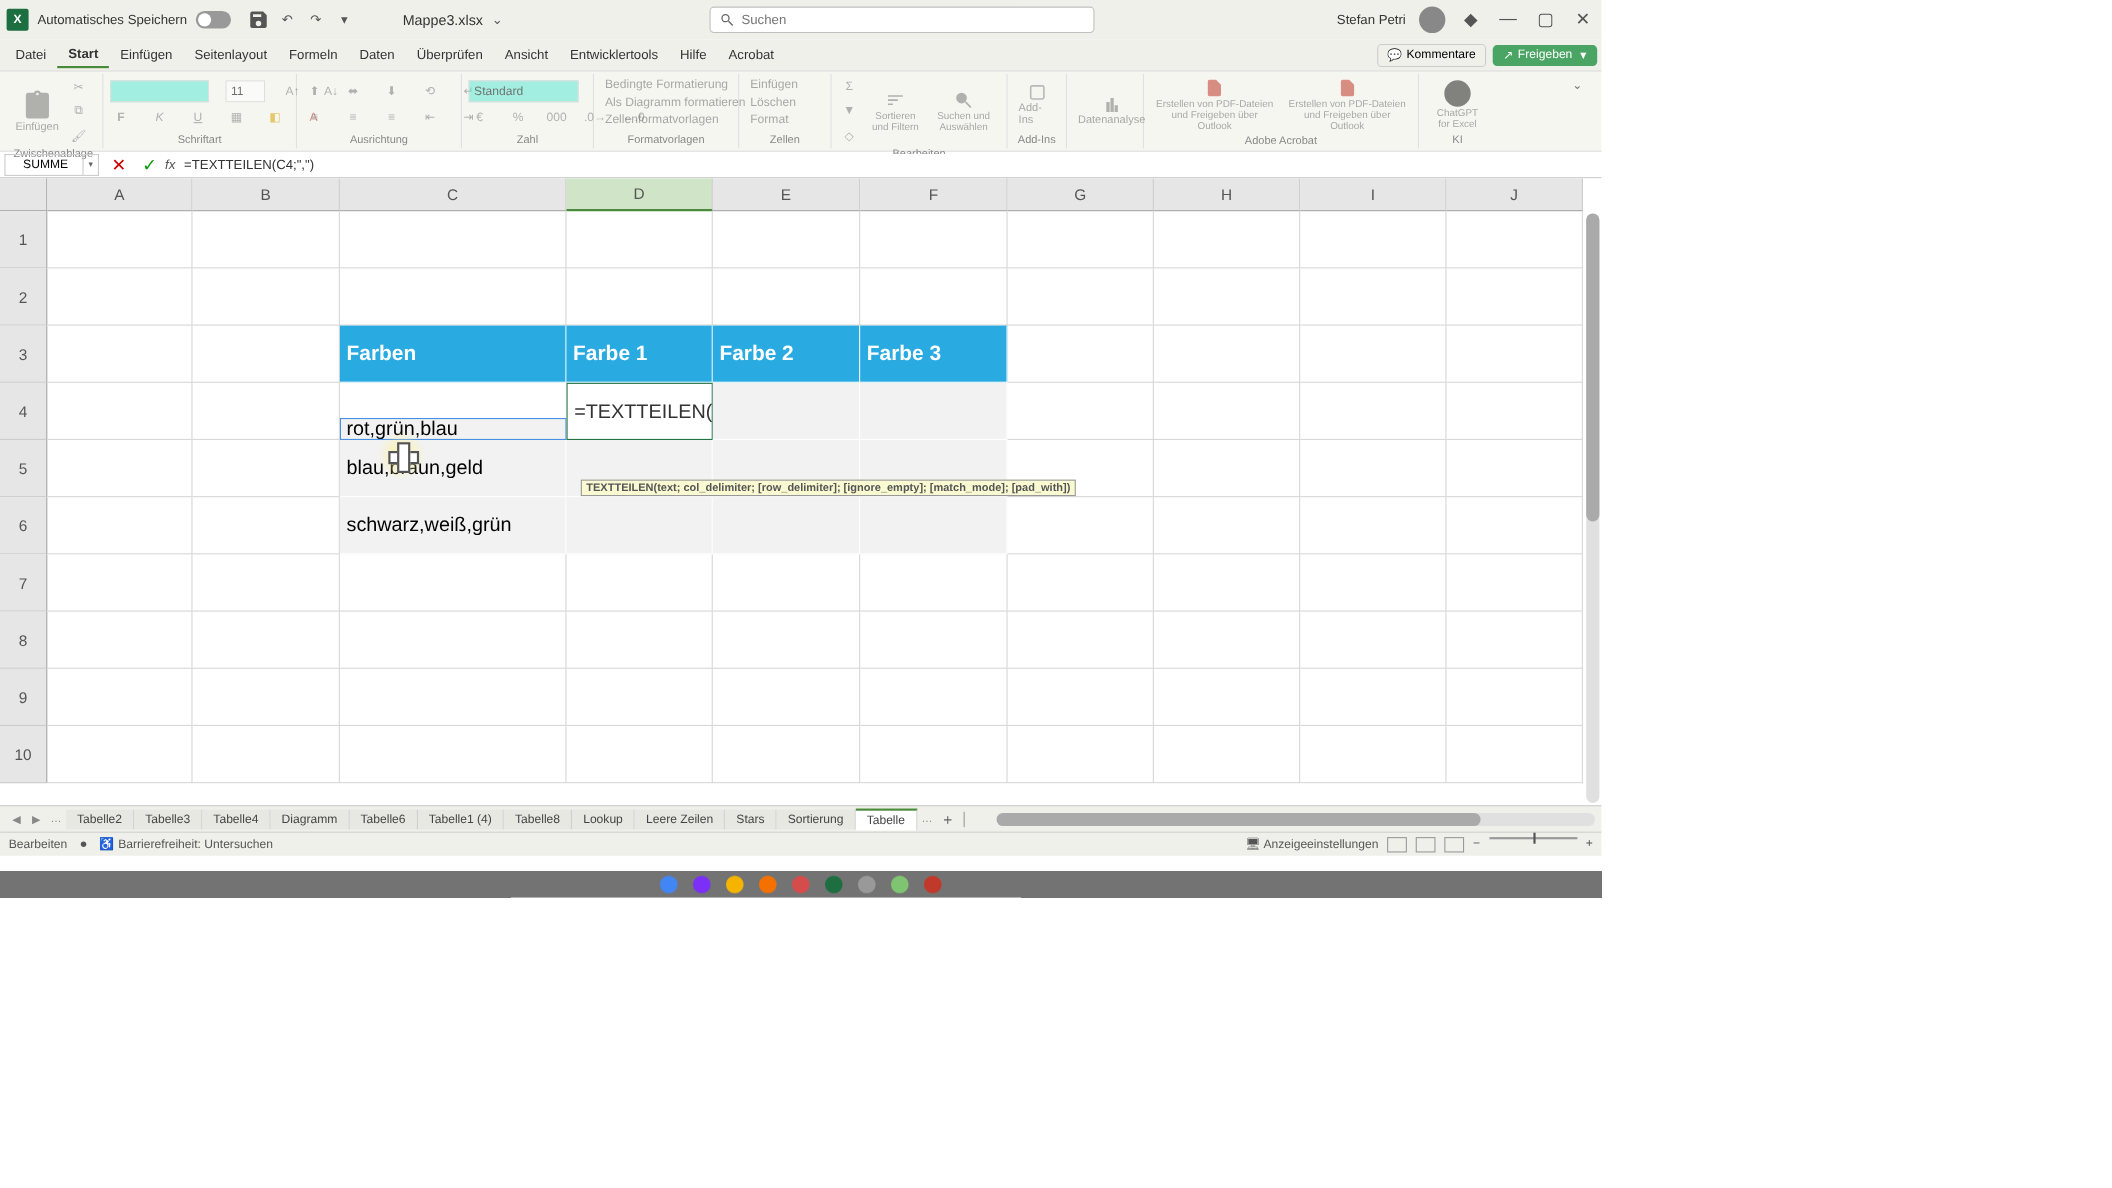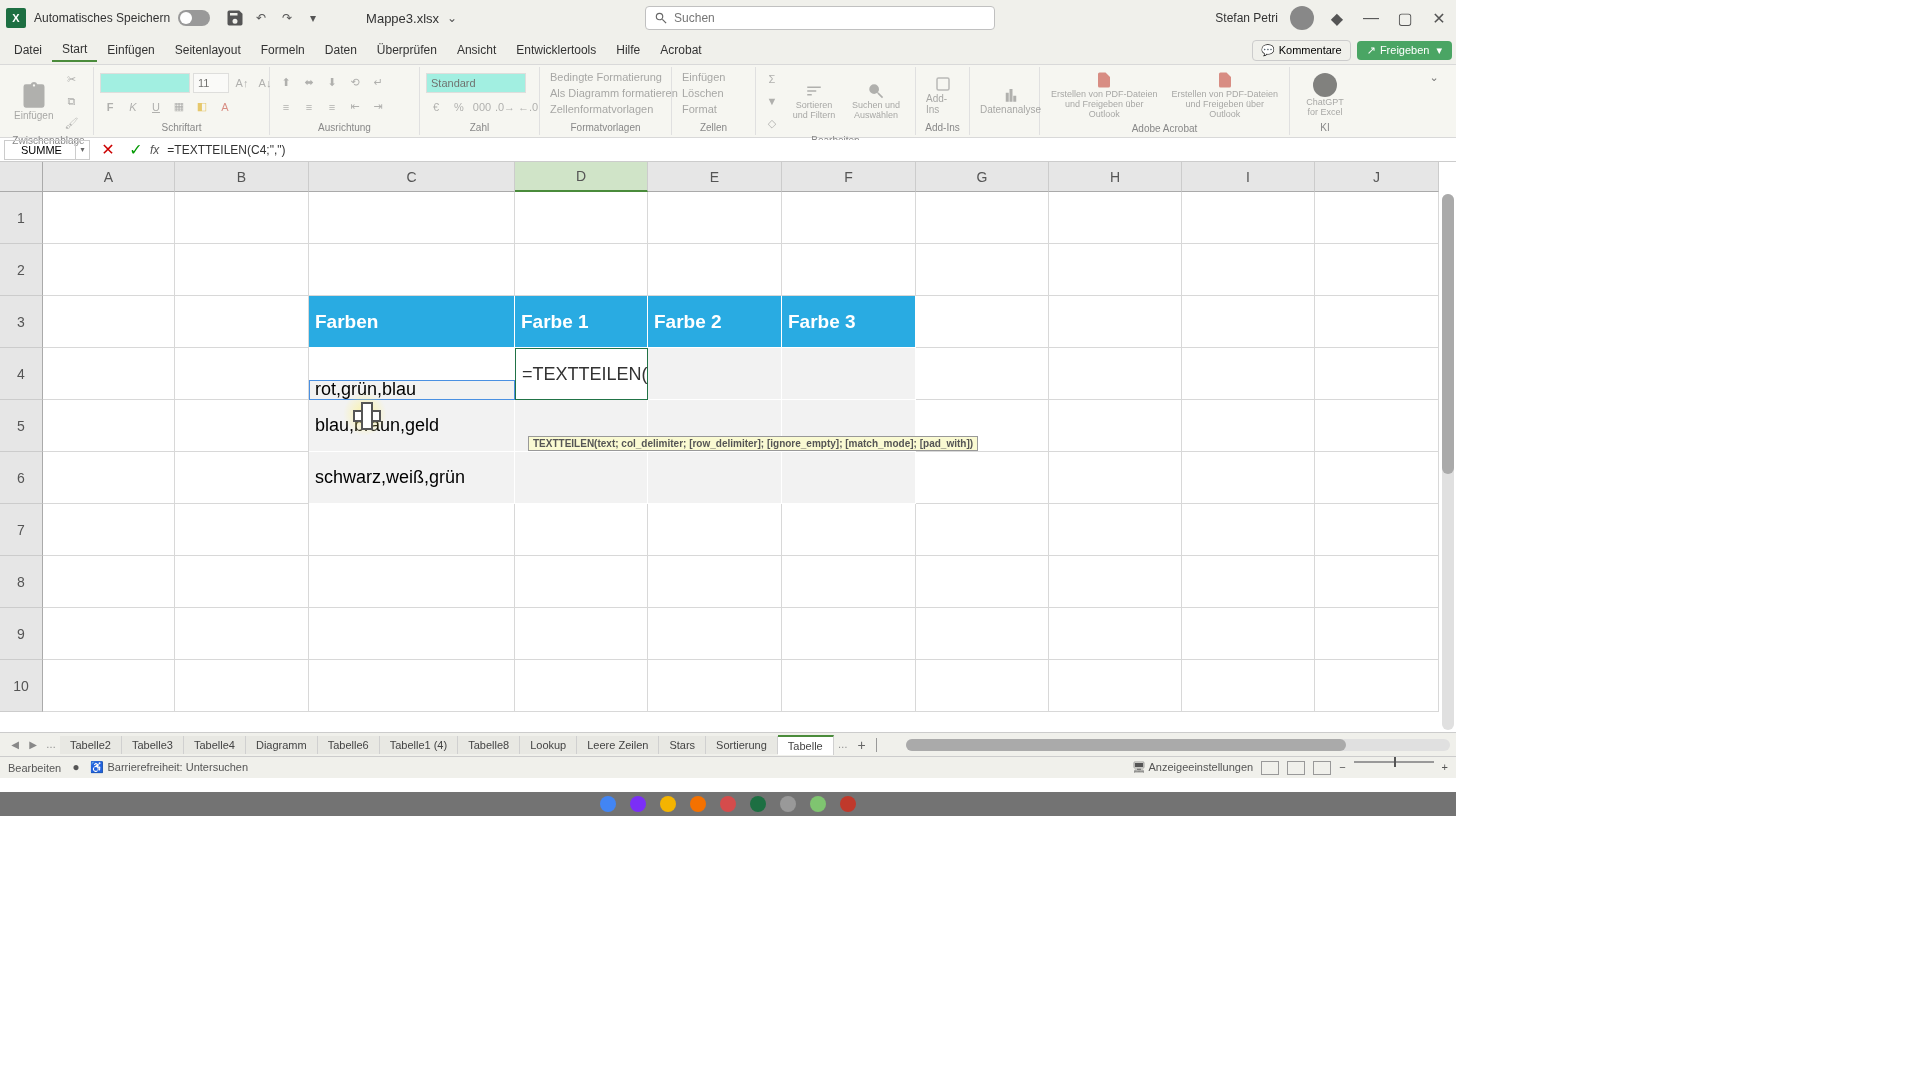--- a/index.html
+++ b/index.html
@@ -17,38 +17,38 @@
 .titlebar .search svg { width: 14px; height: 14px; fill: #666; margin-right: 6px; }
 .titlebar .search input { border: none; outline: none; font-size: 12px; flex: 1; color: #999; }
 .titlebar .right { margin-left: auto; display: flex; align-items: center; gap: 12px; }
 .titlebar .user { font-size: 12px; color: #333; }
 .titlebar .avatar { width: 24px; height: 24px; border-radius: 50%; background: #888; }
 .titlebar .win-btn { width: 22px; height: 22px; display: flex; align-items: center; justify-content: center; color: #555; }
 
 
 .menubar { height: 28px; display: flex; align-items: center; padding: 0 4px; background: #f0f0eb; }
 .menu-tab { padding: 4px 10px; font-size: 12px; color: #333; cursor: pointer; }
-.menu-tab.active { border-bottom: 2px solid #4a8b3b; font-weight: 400; }
+.menu-tab.active { border-bottom: 2px solid #4a8b3b; font-weight: 700; }
 .menubar .spacer { flex: 1; }
 .menubar .kommentare-btn { border: 1px solid #ccc; border-radius: 4px; padding: 3px 8px; font-size: 11px; margin-right: 6px; display: flex; align-items: center; gap: 4px; }
 .menubar .freigeben-btn { background: #4aa564; color: #fff; border-radius: 4px; padding: 3px 10px; font-size: 11px; display: flex; align-items: center; gap: 4px; }
 
 
 .ribbon { height: 74px; background: #f6f6f1; border-top: 1px solid #d9d9d9; border-bottom: 1px solid #d9d9d9; display: flex; padding: 2px 4px; }
 .rgroup { display: flex; flex-direction: column; border-right: 1px solid #e0e0e0; padding: 2px 6px; }
 .rgroup:last-child { border-right: none; }
 .rgroup-content { flex: 1; display: flex; align-items: center; gap: 4px; opacity: 0.55; }
 .rgroup-label { font-size: 10px; color: #888; text-align: center; padding-top: 2px; }
 .rib-btn { display: flex; flex-direction: column; align-items: center; justify-content: center; padding: 2px 4px; font-size: 10px; color: #666; }
 .rib-btn svg { width: 18px; height: 18px; fill: #777; }
 .rib-btn.large svg { width: 28px; height: 28px; }
 .font-row { display: flex; flex-direction: column; gap: 4px; }
 .font-name-box { width: 90px; height: 20px; border: 1px solid #ccc; background: #5eead4; font-size: 11px; padding: 0 4px; }
 .font-size-box { width: 36px; height: 20px; border: 1px solid #ccc; background: #fff; font-size: 11px; padding: 0 4px; }
-.mini-row { display: flex; gap: 3px; }
+.mini-row { display: flex; gap: 15px; }
 .mini-btn { width: 20px; height: 20px; display: flex; align-items: center; justify-content: center; color: #777; font-size: 11px; }
 .rib-text { font-size: 11px; color: #666; padding: 2px 4px; white-space: nowrap; }
 
 
 .formulabar { height: 24px; display: flex; align-items: center; border-bottom: 1px solid #ccc; padding-left: 4px; background: #fff; }
 .name-box { width: 72px; height: 20px; border: 1px solid #ccc; font-size: 11px; padding: 0 16px; display: flex; align-items: center; }
 .name-dd { width: 14px; height: 20px; border: 1px solid #ccc; border-left: none; display: flex; align-items: center; justify-content: center; font-size: 8px; color: #666; }
 .fx-btn { width: 20px; height: 20px; margin-left: 8px; display: flex; align-items: center; justify-content: center; }
 .fx-label { font-style: italic; font-size: 12px; margin-left: 4px; color: #555; }
 .formula-input { flex: 1; height: 20px; border: none; outline: none; font-size: 12px; margin-left: 8px; color: #333; }

